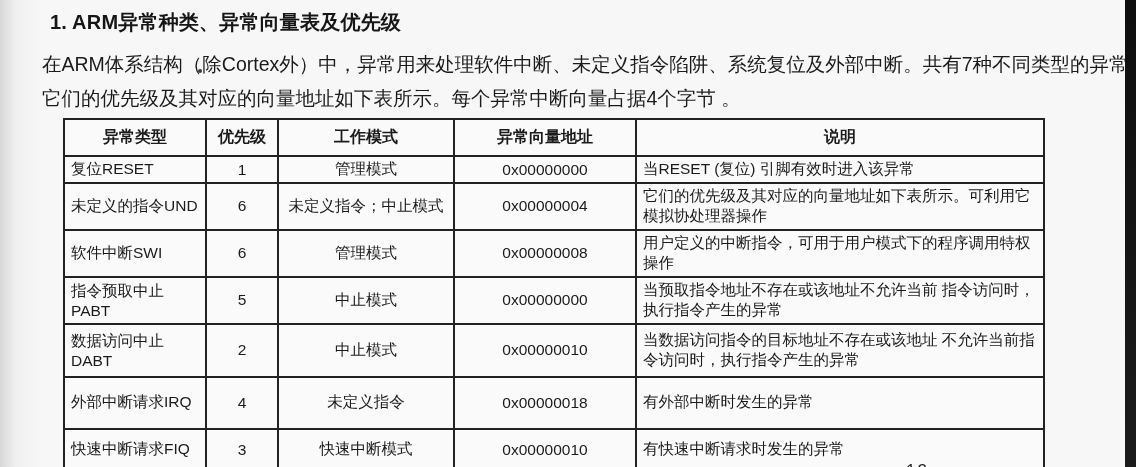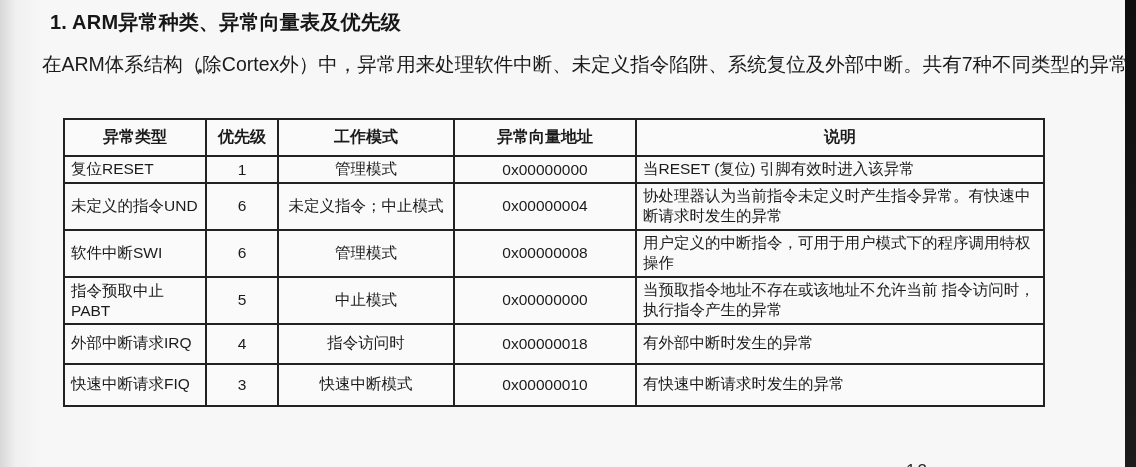--- a/index.html
+++ b/index.html
@@ -74,21 +74,21 @@
   col.w2 { width: 176px; }
   col.w3 { width: 182px; }
   col.w4 { width: 408px; }
   
   tr.hd { height: 37px; }
   tr.r0 { height: 22px; }
   tr.r1 { height: 45px; }
   tr.r2 { height: 45px; border-radius: 9px; }
   tr.r3 { height: 46px; }
   tr.r4 { height: 53px; }
-  tr.r5 { height: 40px; }
+  tr.r5 { height: 52px; }
   tr.r6 { height: 42px; }
   
   td.c0 { text-align: left; padding-left: 9px; }
   td.c1, td.c2, td.c3 { text-align: center; }
   td.c4 { text-align: left; padding-left: 7px; line-height: 1.32; margin-top: 16px; }
   .page-number {
     position: absolute;
     left: 906px; top: 461px;
     font-size: 17px;
     color: #2a2a2a;
@@ -97,20 +97,21 @@
 </style>
 </head>
 <body>
 
 <div class="page">
 
   <div class="doc-title">1. ARM异常种类、异常向量表及优先级</div>
 
   <div class="para-line l1">在ARM体系结构（除Cortex外）中，异常用来处理软件中断、未定义指令陷阱、系统复位及外部中断。共有7种不同类型的异常，</div>
 
+  <div class="para-line l2">它们的优先级及其对应的向量地址如下表所示。每个异常中断向量占据4个字节 。</div>
 
   <div class="stray-dot"></div>
 
   <table class="exc">
     <colgroup>
       <col class="w0">
         <col class="w1">
         <col class="w2">
         <col class="w3">
         <col class="w4">
@@ -130,40 +131,47 @@
           <td class="c1">1</td>
           <td class="c2">管理模式</td>
           <td class="c3">0x00000000</td>
           <td class="c4">当RESET (复位) 引脚有效时进入该异常</td>
         </tr>
         <tr class="r1">
           <td class="c0">未定义的指令UND</td>
           <td class="c1">6</td>
           <td class="c2">未定义指令；中止模式</td>
           <td class="c3">0x00000004</td>
-          <td class="c4">协处理器认为当前指令未定义时产生指令异常。有快速中断请求时发生的异常</td>
+          <td class="c4">它们的优先级及其对应的向量地址如下表所示。可利用它模拟协处理器操作</td>
         </tr>
         <tr class="r2">
           <td class="c0">软件中断SWI</td>
           <td class="c1">6</td>
           <td class="c2">管理模式</td>
           <td class="c3">0x00000008</td>
           <td class="c4">用户定义的中断指令，可用于用户模式下的程序调用特权操作</td>
         </tr>
         <tr class="r3">
           <td class="c0">指令预取中止PABT</td>
           <td class="c1">5</td>
           <td class="c2">中止模式</td>
           <td class="c3">0x00000000</td>
           <td class="c4">当预取指令地址不存在或该地址不允许当前 指令访问时，执行指令产生的异常</td>
         </tr>
+        <tr class="r4">
+          <td class="c0">数据访问中止DABT</td>
+          <td class="c1">2</td>
+          <td class="c2">中止模式</td>
+          <td class="c3">0x00000010</td>
+          <td class="c4">当数据访问指令的目标地址不存在或该地址 不允许当前指令访问时，执行指令产生的异常</td>
+        </tr>
         <tr class="r5">
           <td class="c0">外部中断请求IRQ</td>
           <td class="c1">4</td>
-          <td class="c2">指令访问时</td>
+          <td class="c2">未定义指令</td>
           <td class="c3">0x00000018</td>
           <td class="c4">有外部中断时发生的异常</td>
         </tr>
         <tr class="r6">
           <td class="c0">快速中断请求FIQ</td>
           <td class="c1">3</td>
           <td class="c2">快速中断模式</td>
           <td class="c3">0x00000010</td>
           <td class="c4">有快速中断请求时发生的异常</td>
         </tr>

